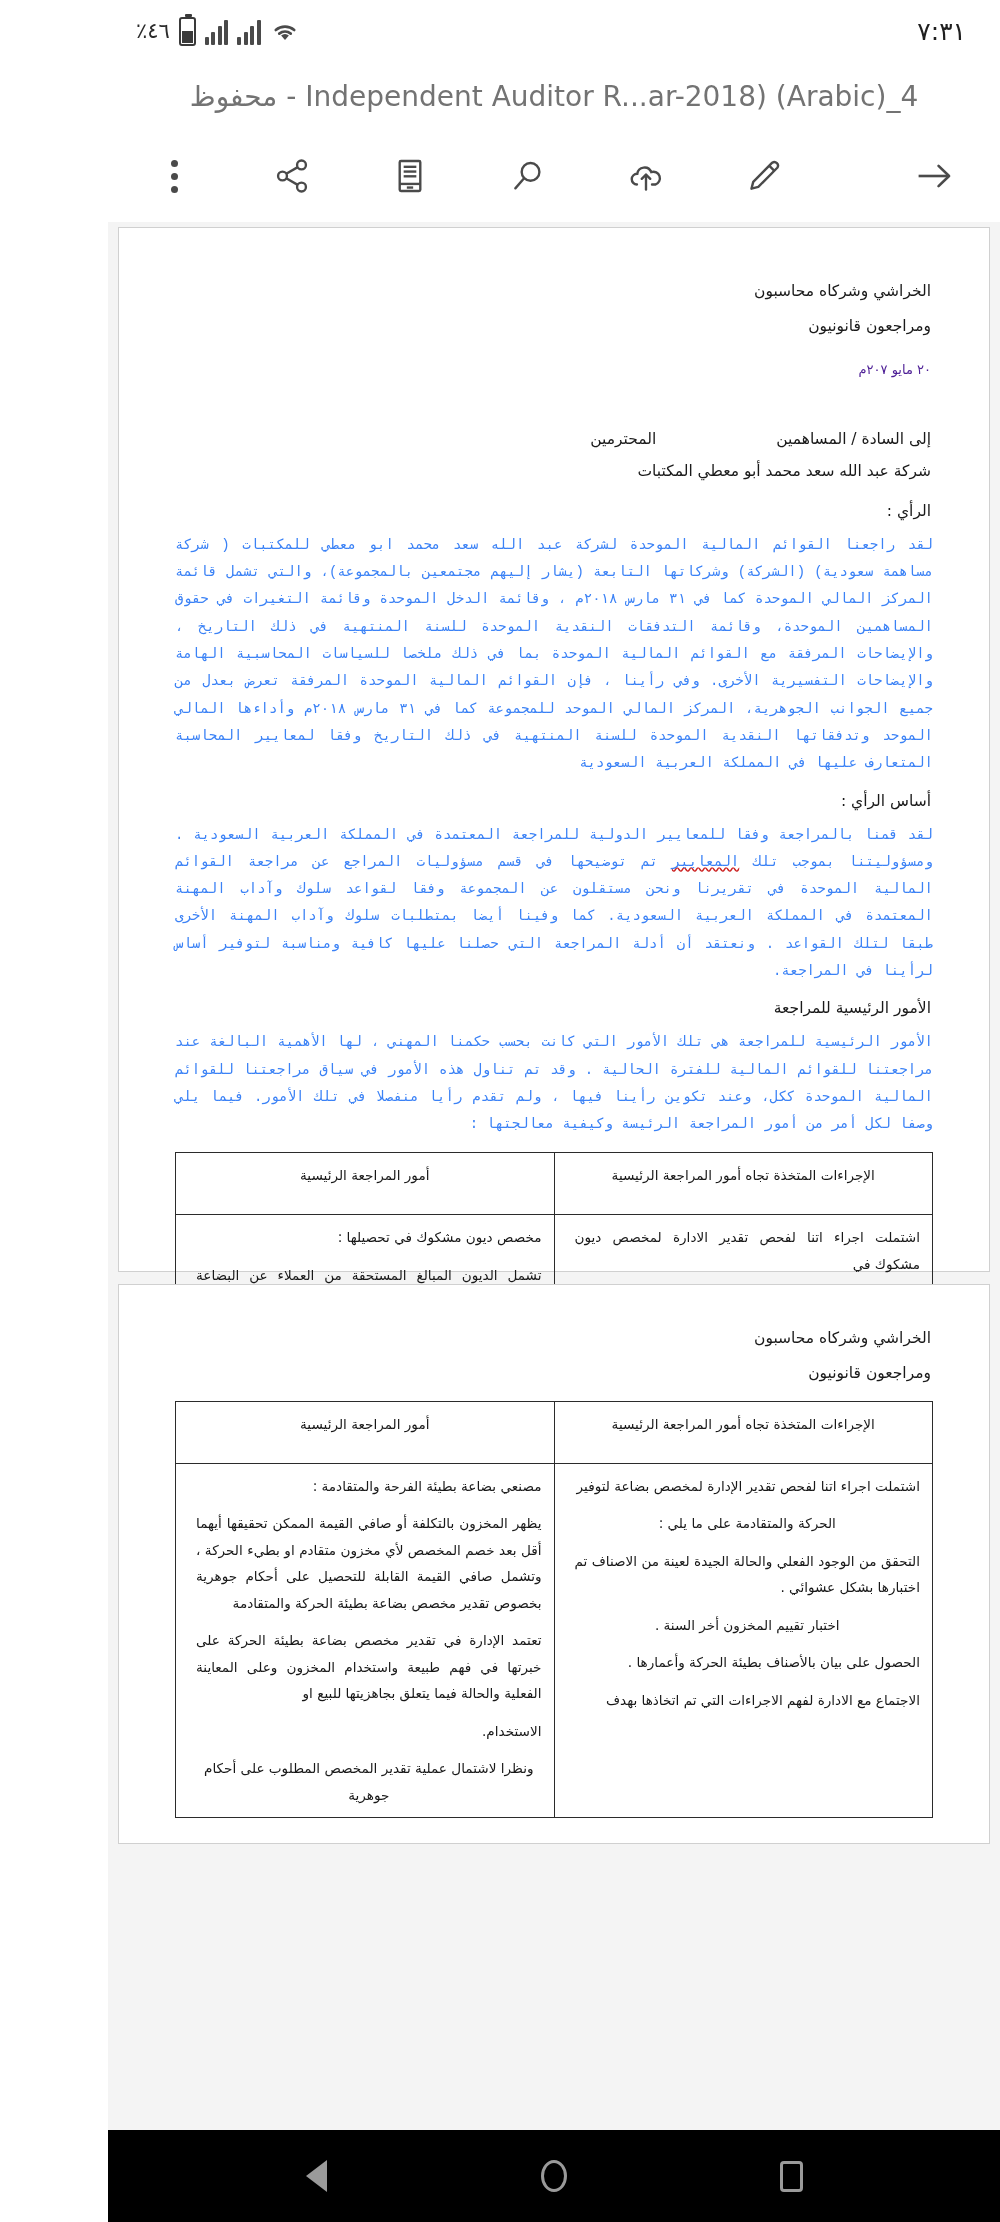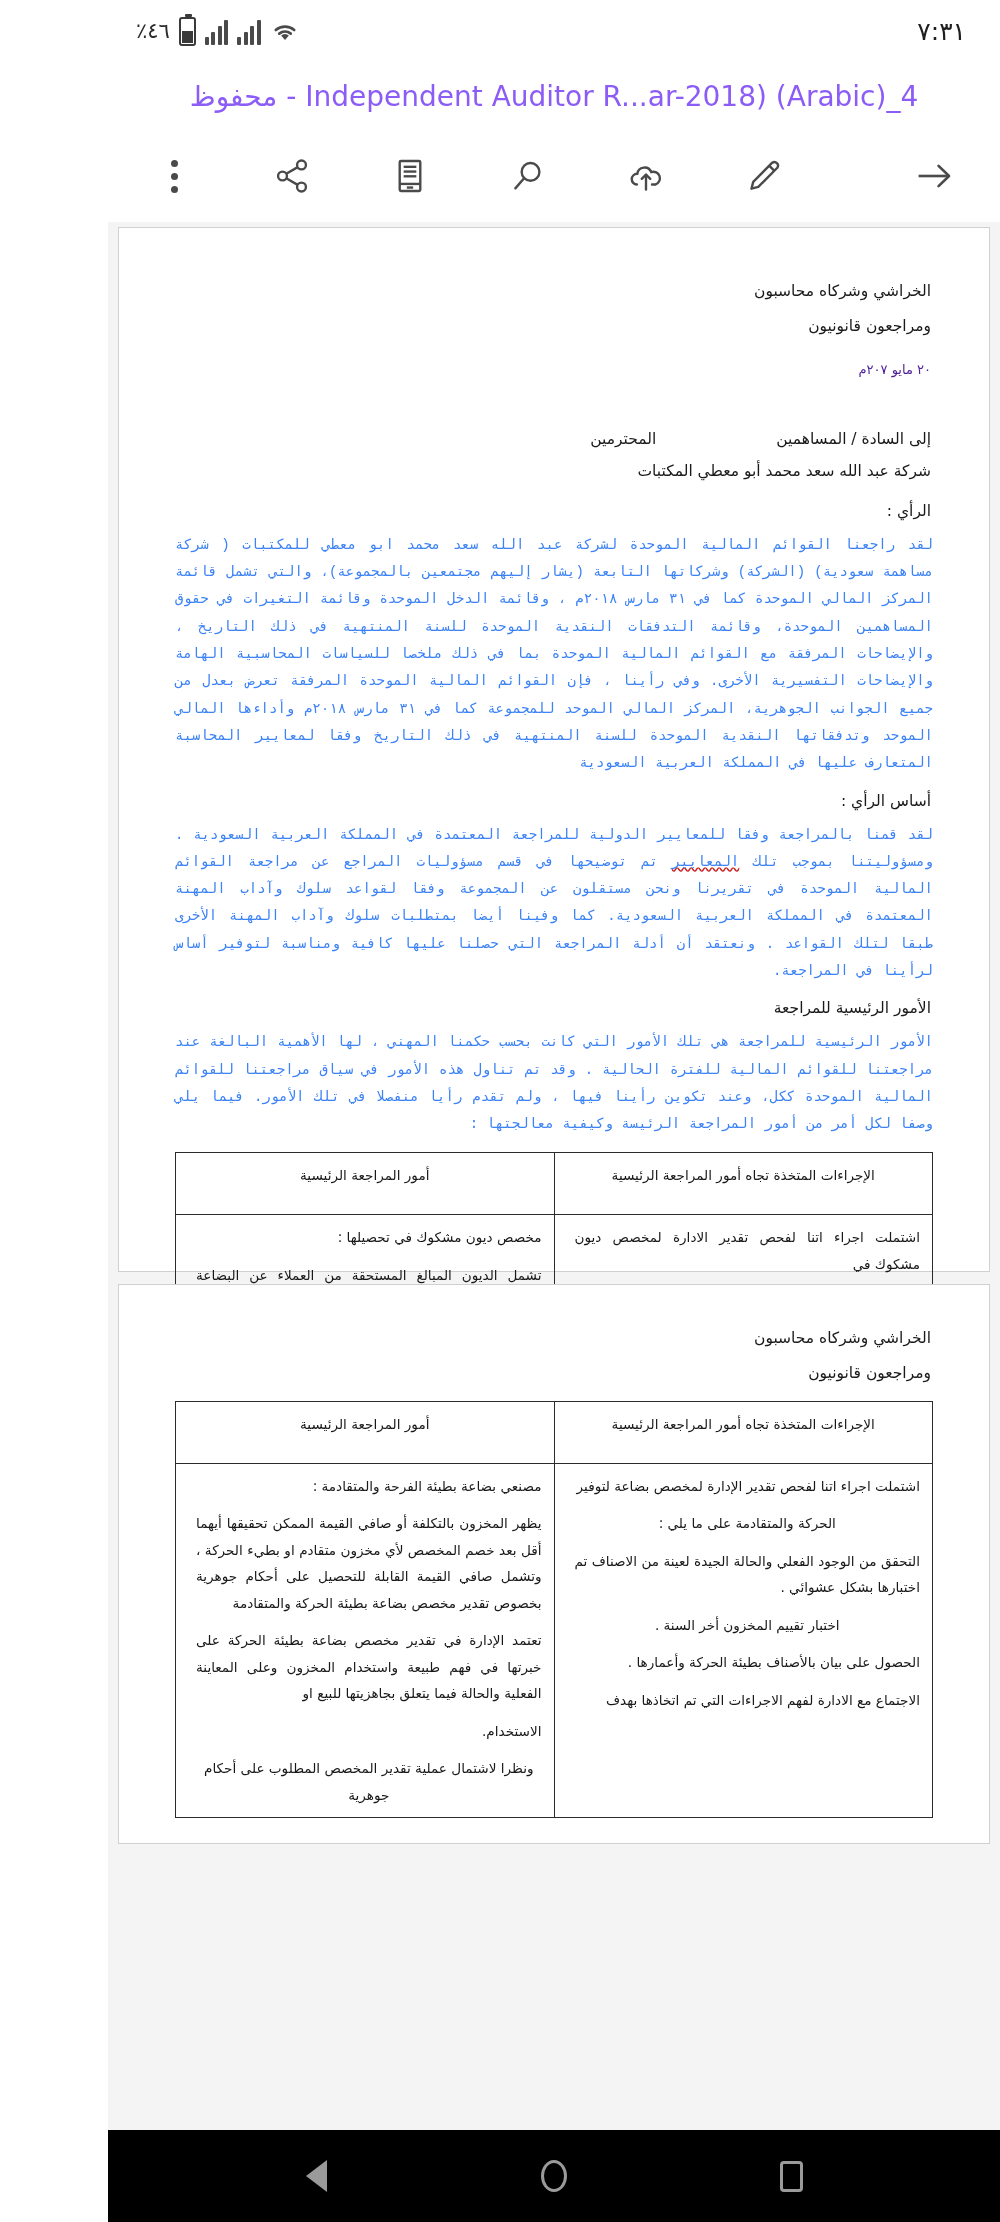--- a/index.html
+++ b/index.html
@@ -95,21 +95,21 @@
   .title-bar {
     flex: 0 0 68px;
     display: flex;
     align-items: center;
     justify-content: center;
     background: #ffffff;
     padding: 0 40px;
   }
   .doc-title {
     font-size: 28px;
-    color: #8b5cf6;
+    color: #737373;
     white-space: nowrap;
     overflow: hidden;
     text-overflow: ellipsis;
     font-family: "DejaVu Sans", sans-serif;
     font-weight: 400;
     direction: rtl;
   }
 
   
   .toolbar {

